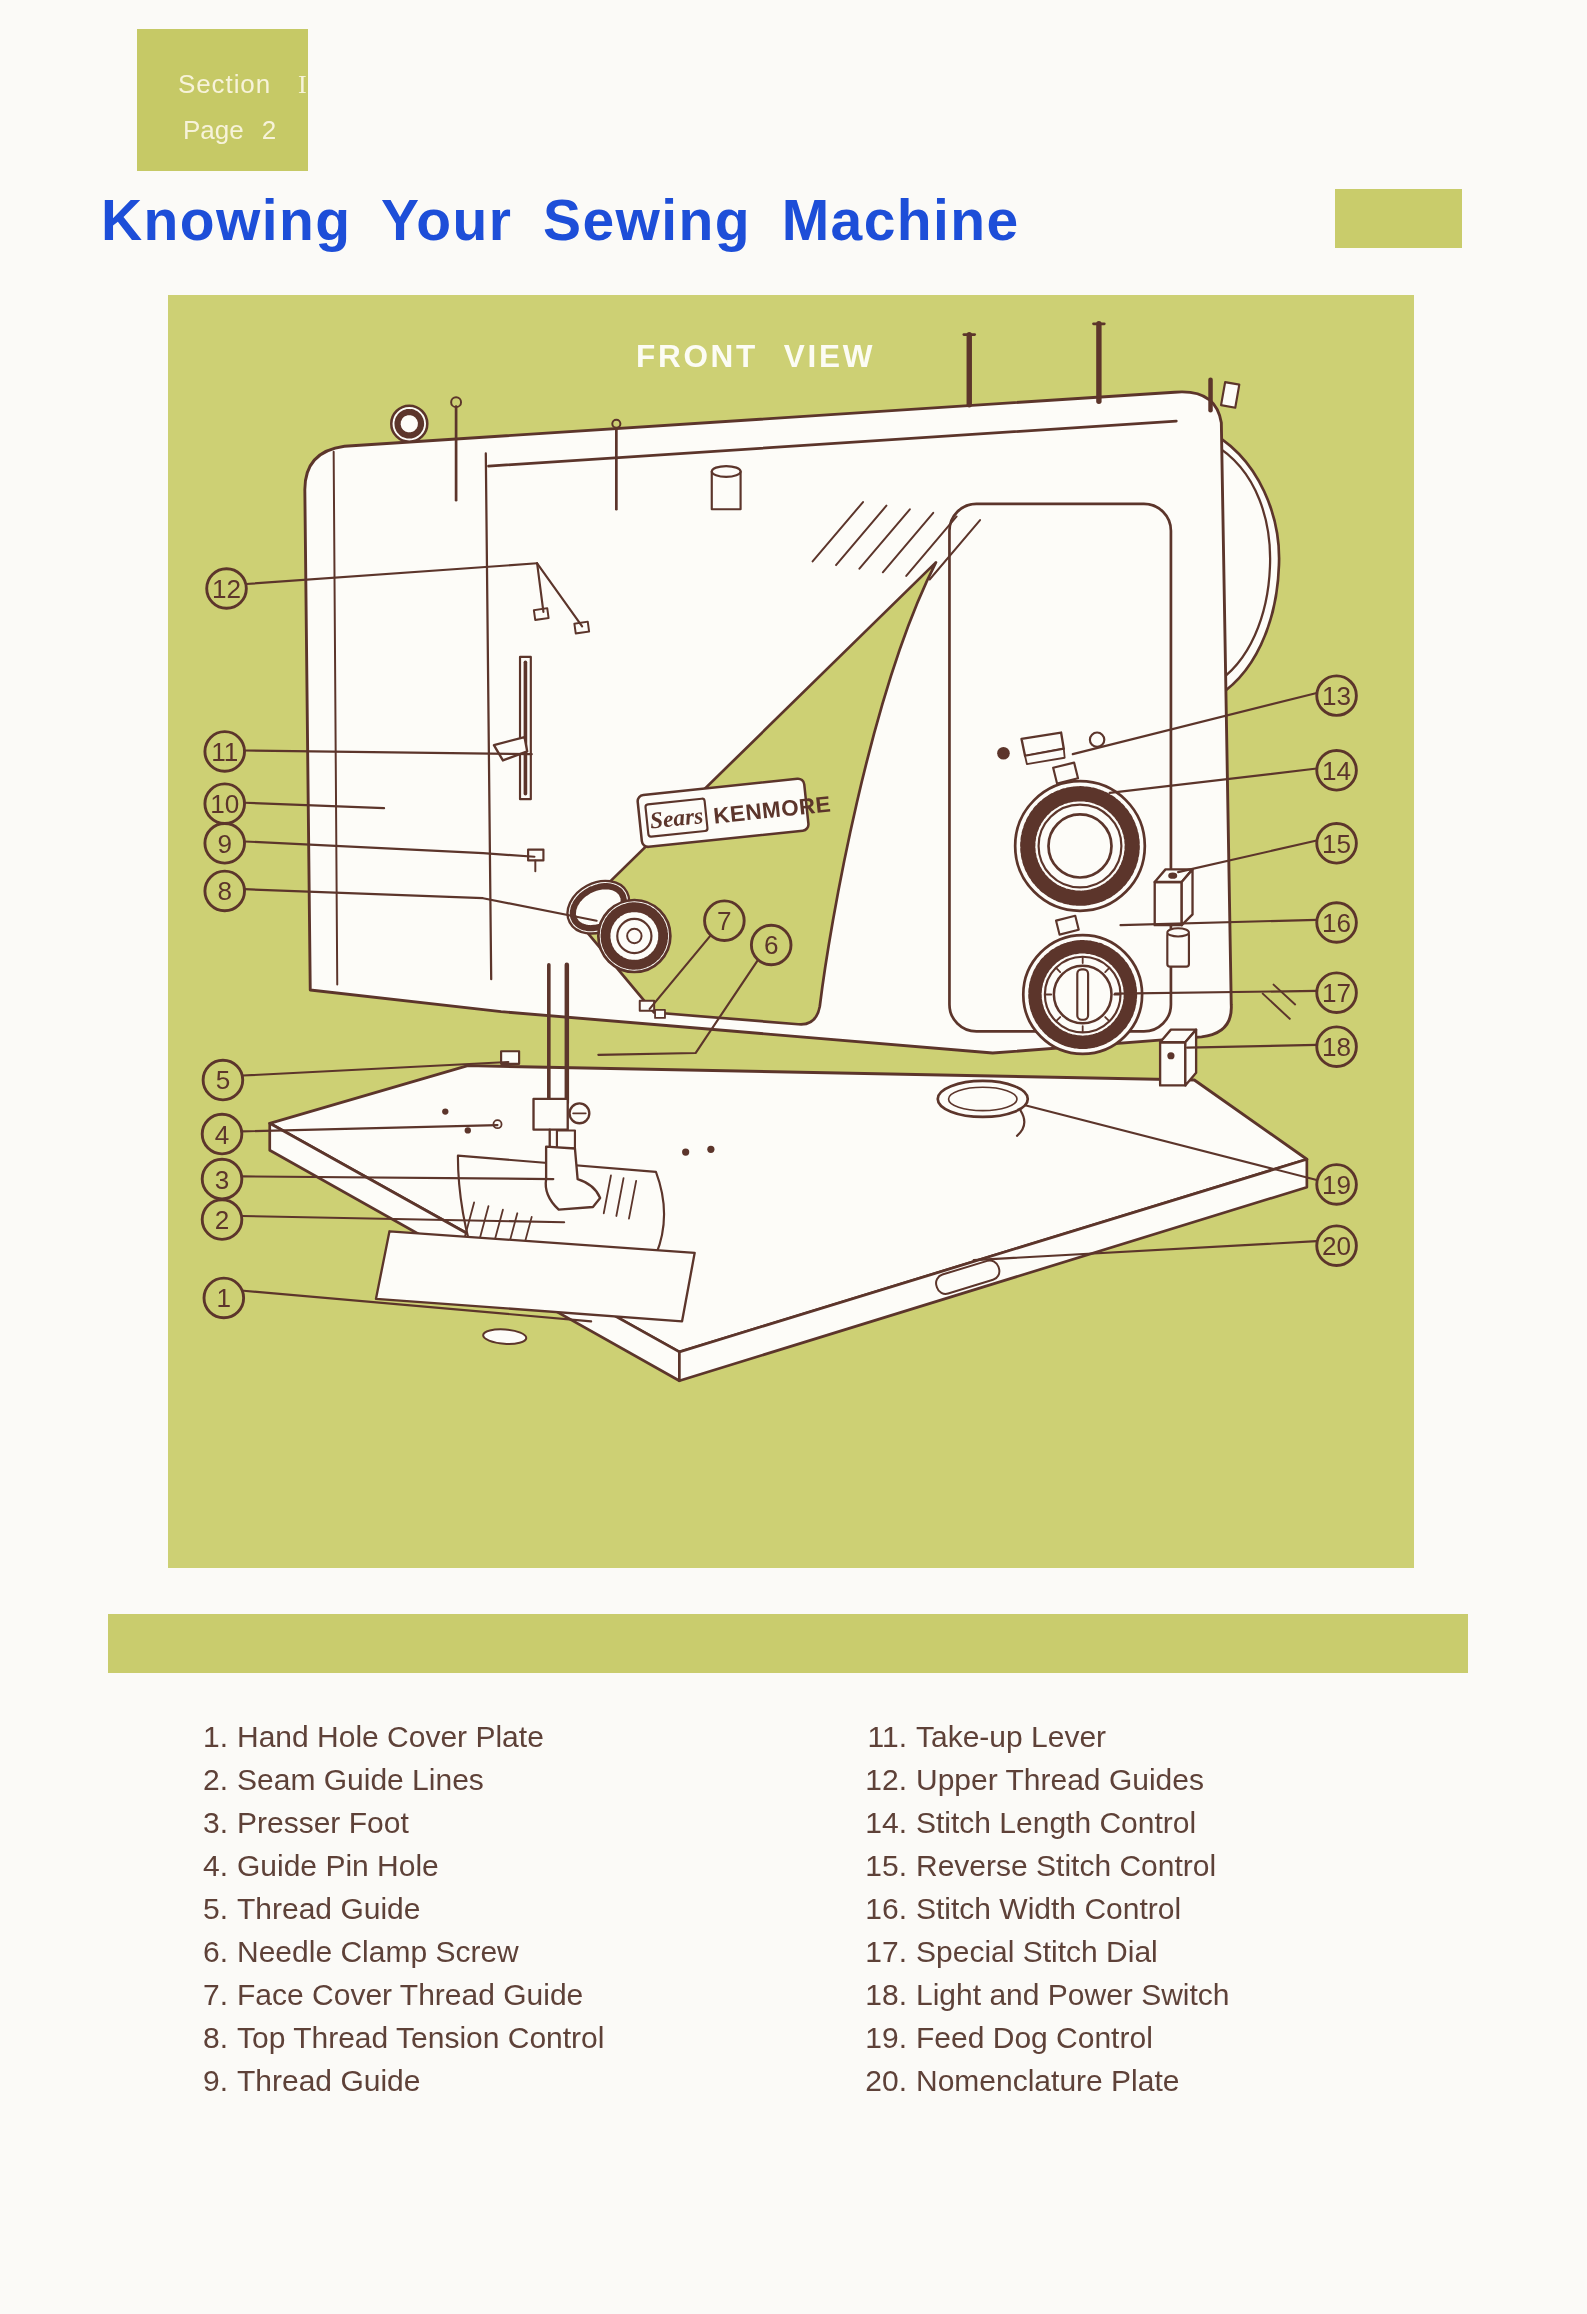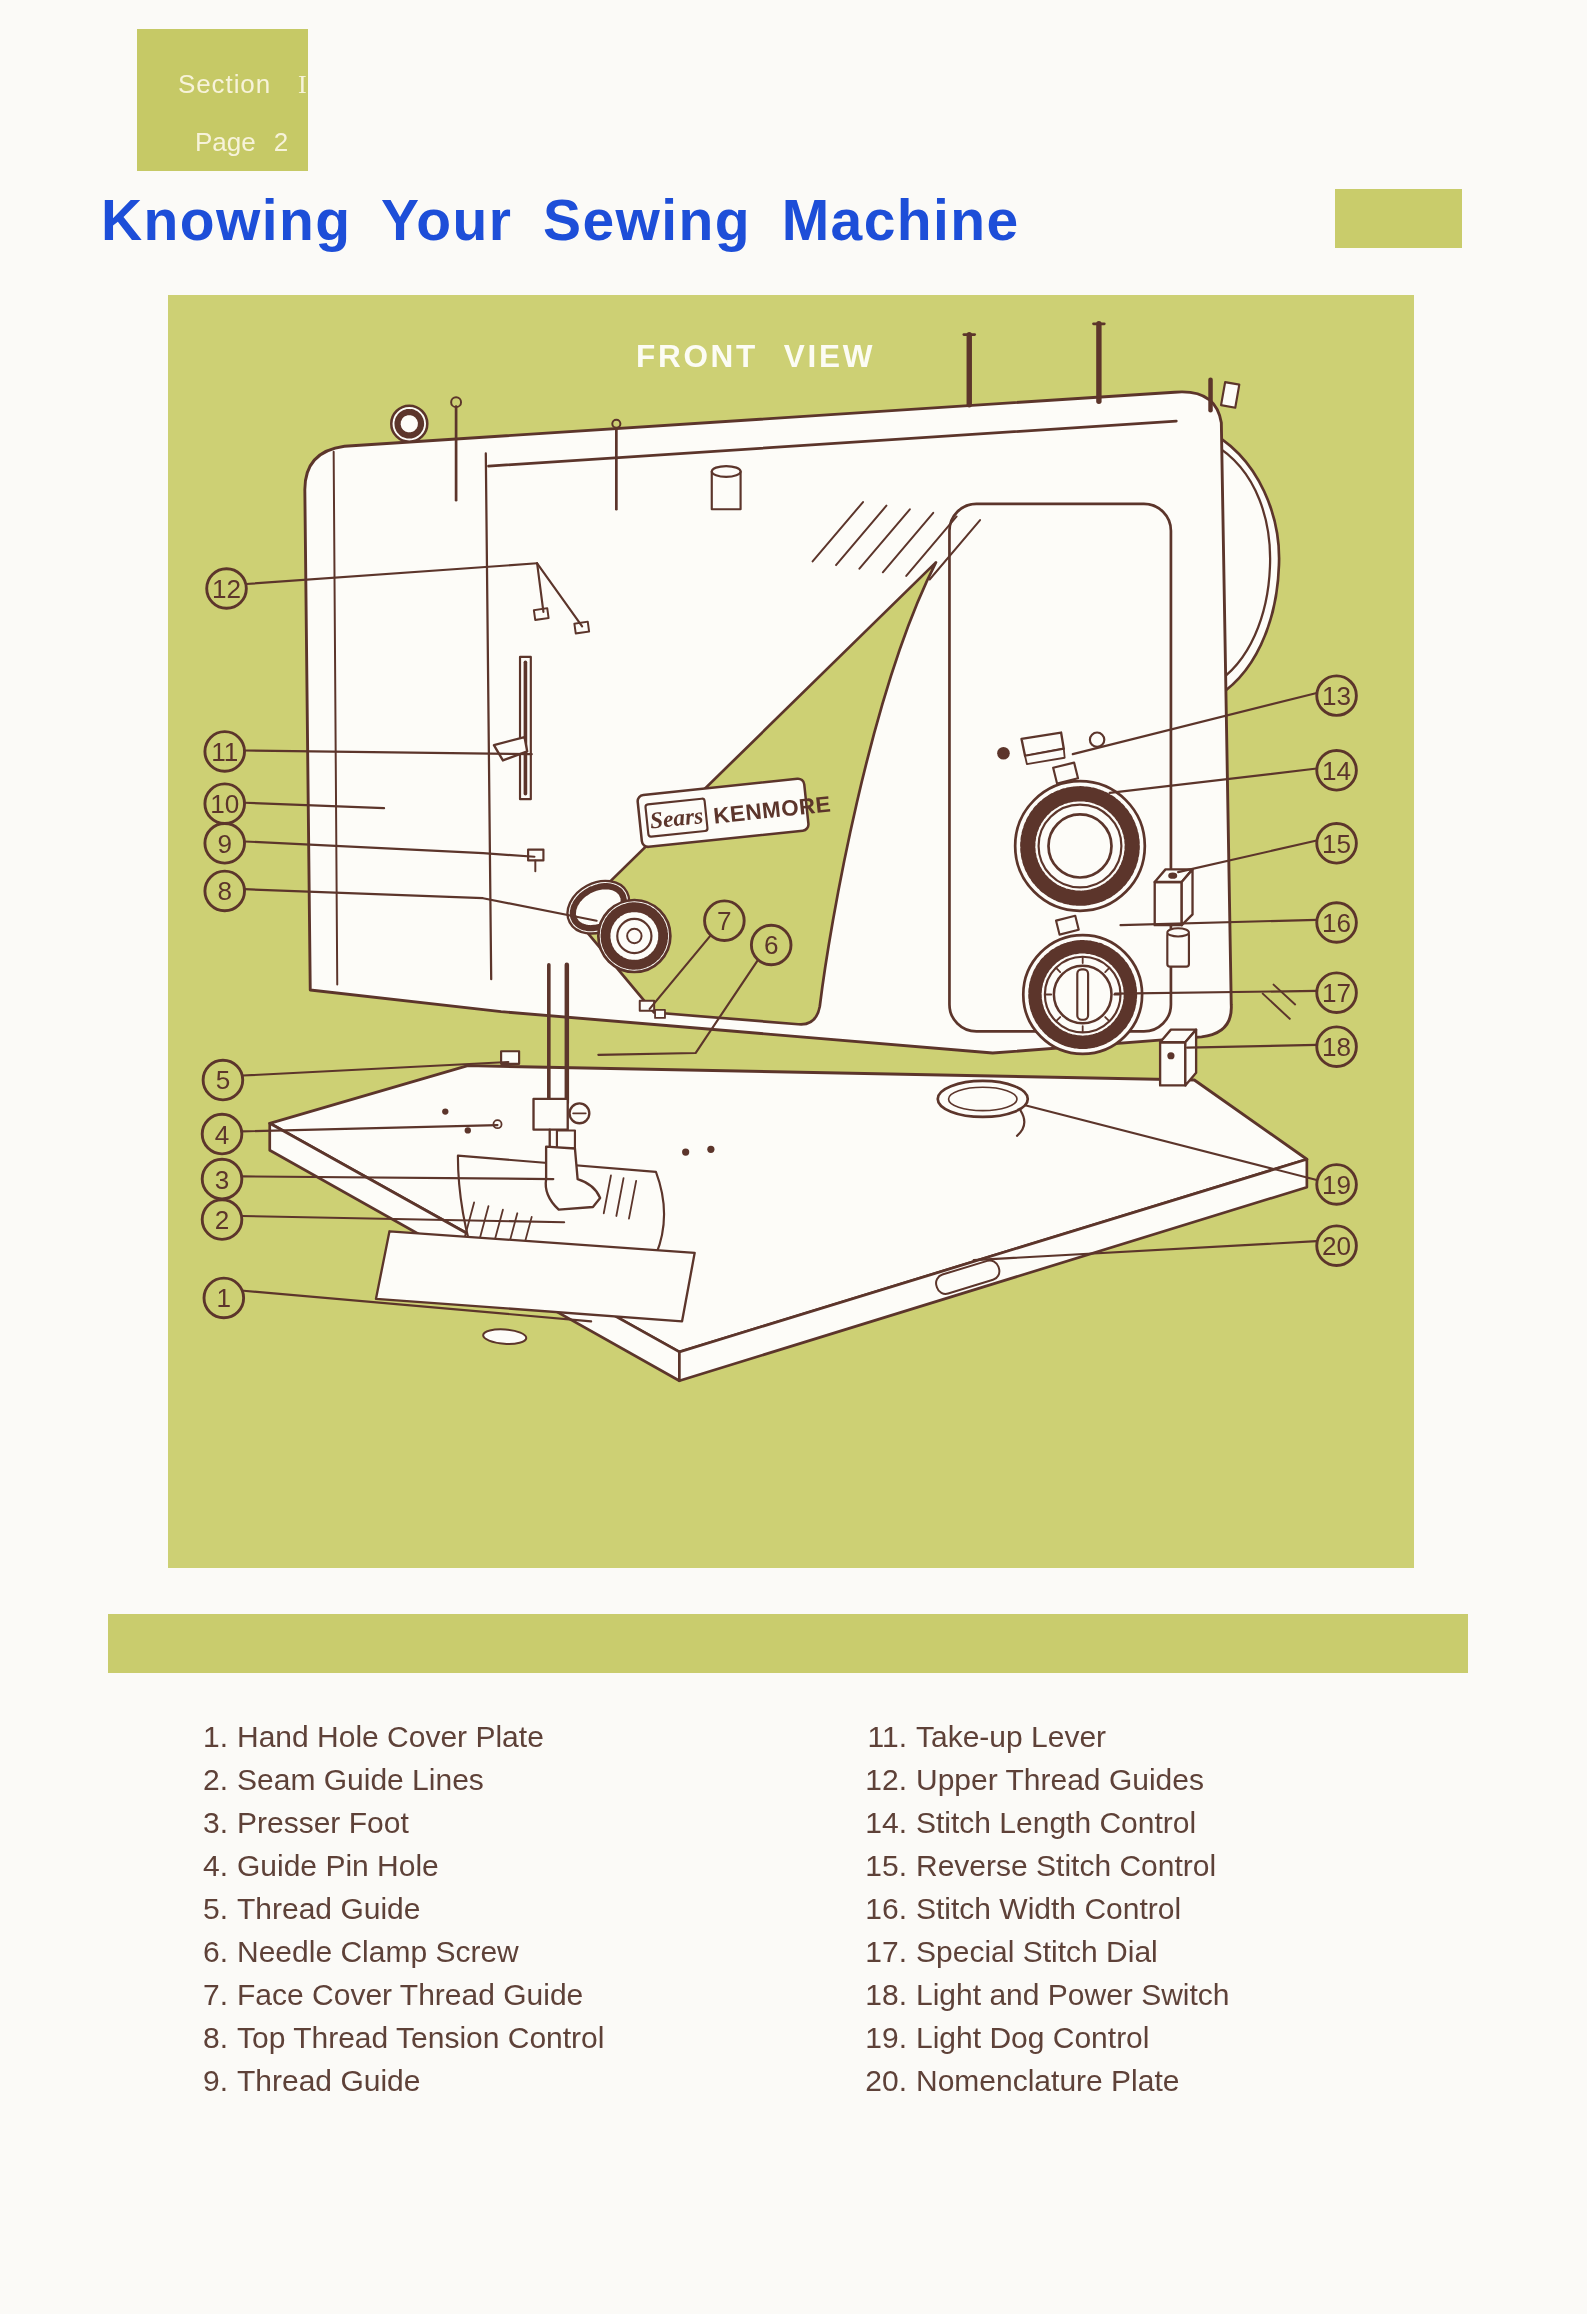--- a/index.html
+++ b/index.html
@@ -2,21 +2,21 @@
 <html style="font-size:14.4px"><head>
 <meta charset="utf-8">
 <style>
   html,body{margin:0;padding:0;background:#e8e8e6;}
   .page{position:relative;width:1588px;height:2314px;background:#fbfaf7;overflow:hidden;
         font-family:"Liberation Sans",sans-serif;}
   .section-box{position:absolute;left:137px;top:29px;width:171px;height:142px;background:#c6c966;
         color:#f7f3da;font-size:26px;padding:12px;box-sizing:border-box;}
   .section-line1{position:absolute;left:41px;top:40px;letter-spacing:0.9px;}
   .section-line1 .numeral{font-family:"Liberation Serif",serif;margin-left:27px;}
-  .section-line2{position:absolute;left:58px;top:86px;word-spacing:10.8px;margin-top:12px;}
+  .section-line2{position:absolute;left:46px;top:86px;word-spacing:10.8px;}
   .page-title{position:absolute;left:101px;top:187px;font-size:57px;font-weight:bold;color:#1d4ed8;
         letter-spacing:1.4px;word-spacing:13.5px;white-space:nowrap;}
   .accent-rect{position:absolute;left:1335px;top:189px;width:127px;height:59px;background:#c9cc6b;}
   .diagram-panel{position:absolute;left:168px;top:295px;width:1246px;height:1273px;background:#cdd074;}
   .front-view{position:absolute;left:468px;top:43px;font-size:31.5px;font-weight:bold;color:#fcfcf4;
         letter-spacing:2.7px;word-spacing:14.4px;}
   .machine-svg{position:absolute;left:0;top:0;width:1246px;height:1273px;}
   .divider-bar{position:absolute;left:108px;top:1614px;width:1360px;height:59px;background:#c9cc6d;}
   .parts-col{position:absolute;top:1715px;color:#5e4138;font-size:30px;line-height:43px;}
   .col-left{left:151px;width:576px;}
@@ -409,21 +409,21 @@
       <div class="part-row">
         <span class="part-num">17.</span>
         <span class="part-lbl">Special Stitch Dial</span>
       </div>
       <div class="part-row">
         <span class="part-num">18.</span>
         <span class="part-lbl">Light and Power Switch</span>
       </div>
       <div class="part-row">
         <span class="part-num">19.</span>
-        <span class="part-lbl">Light Dog Control</span>
+        <span class="part-lbl">Feed Dog Control</span>
       </div>
       <div class="part-row">
         <span class="part-num">20.</span>
         <span class="part-lbl">Nomenclature Plate</span>
       </div>
     </div>
 
 </div>
 
 

